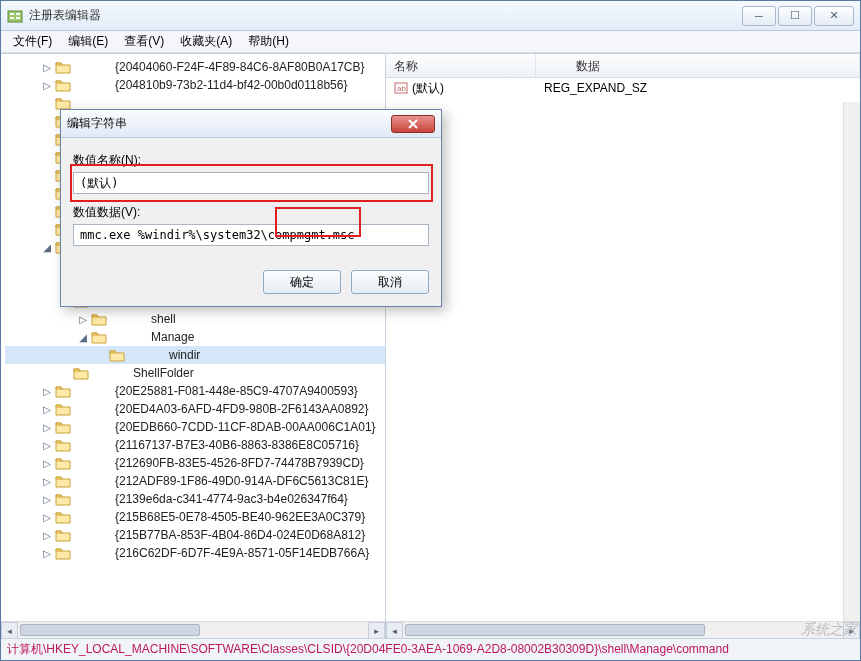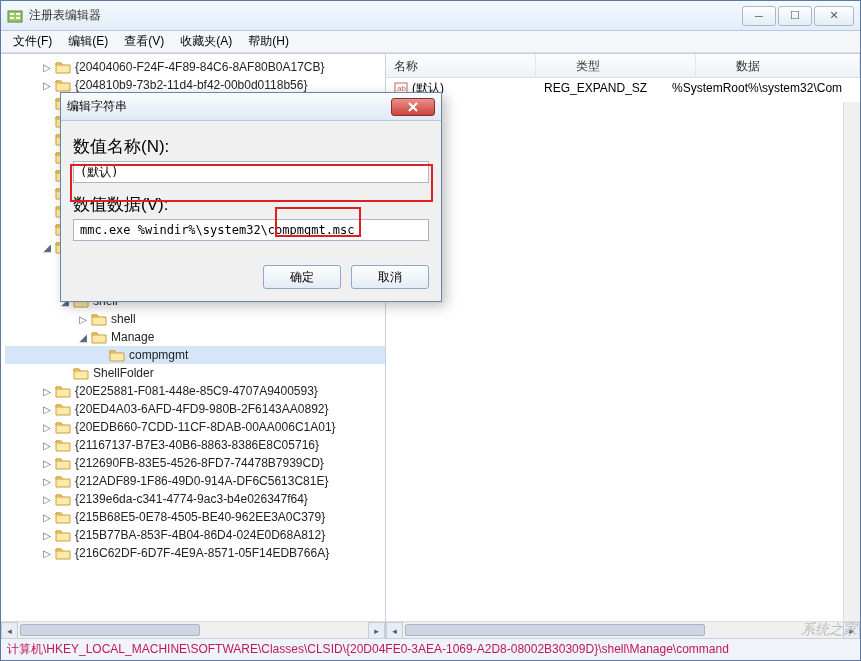--- a/index.html
+++ b/index.html
@@ -31,32 +31,32 @@
 .row .cell { padding: 0 8px; white-space: nowrap; overflow: hidden; }
 .row .cell.name { width: 150px; display:flex; align-items:center; gap:4px; }
 .row .cell.type { width: 128px; }
 .row .cell.data { flex: 1; }
 .val-icon { width:14px; height:14px; }
 
 .tree { padding: 4px 0 4px 4px; white-space: nowrap; }
 .node { display: flex; align-items: center; height: 18px; padding-right: 8px; }
 .expander { width: 12px; height: 12px; display: inline-flex; align-items: center; justify-content: center; margin-right: 2px; font-size: 10px; color: #5a6a80; cursor: default; }
 .folder-icon { width: 16px; height: 14px; margin-right: 4px; }
-.node-label { color: #222; }
+.node-label { color: #222; margin-left: 40px; }
 .node.selected { background: #d4e6f7; }
 
 .statusbar { height: 22px; border-top: 1px solid #c7d2e0; background: #f0f3f8; display: flex; align-items: center; padding: 0 6px; font-size: 12px; color: #be185d; overflow: hidden; white-space: nowrap; }
 
 
-.dialog { position: absolute; left: 60px; top: 92px; width: 382px; background: #f0f0f0; border: 1px solid #6b86a8; box-shadow: 4px 4px 12px rgba(0,0,0,0.25); z-index: 100; }
+.dialog { position: absolute; left: 60px; top: 109px; width: 382px; background: #f0f0f0; border: 1px solid #6b86a8; box-shadow: 4px 4px 12px rgba(0,0,0,0.25); z-index: 100; }
 .dialog .dlg-titlebar { height: 28px; background: linear-gradient(#fbfcfe,#dfe9f5); display: flex; align-items: center; padding: 0 6px; border-bottom: 1px solid #b8c9de; }
 .dlg-titlebar .title { flex: 1; font-size: 12px; }
 .dlg-close { width: 44px; height: 18px; border-radius: 3px; background: linear-gradient(#e9928d,#c9433a); border: 1px solid #8a2e27; display:flex; align-items:center; justify-content:center; }
 .dlg-body { padding: 10px 12px 12px; background: #f0f0f0; }
-.field-label { margin: 4px 0 3px; font-size: 17px; }
+.field-label { margin: 4px 0 3px; font-size: 12px; }
 .field-input { width: 100%; height: 22px; border: 1px solid #abb6c4; background: #fff; padding: 2px 6px; font-family: Tahoma, monospace; font-size: 12px; }
 .dlg-buttons { display: flex; justify-content: flex-end; gap: 10px; margin-top: 24px; }
 .dlg-btn { width: 78px; height: 24px; border: 1px solid #8ea8c6; border-radius: 3px; background: linear-gradient(#fdfefe,#e4ecf5); font-size: 12px; display:flex; align-items:center; justify-content:center; }
 
 
 .hl-red { position: absolute; border: 2px solid #e02020; pointer-events: none; z-index: 200; }
 
 .scrollbar-v { position:absolute; right:0; top:24px; bottom:0; width:17px; background:#f0f0f0; border-left:1px solid #ddd; }
 .scrollbar-h { height:17px; background:#f0f0f0; border-top:1px solid #ddd; display:flex; }
 .sb-track { flex:1; position:relative; }
@@ -225,21 +225,21 @@
               <path d="M1 3 h5 l1.5 2 H1 z" fill="#ffd977" stroke="#caa23a"></path>
             </svg>
             <span class="node-label">Manage</span>
           </div>
           <div class="node selected" style="padding-left: 90px;">
             <span class="expander"></span>
             <svg class="folder-icon" viewBox="0 0 16 14">
               <path d="M1 3 h5 l1.5 2 H15 v8 H1 z" fill="#ffe9a8" stroke="#caa23a"></path>
               <path d="M1 3 h5 l1.5 2 H1 z" fill="#ffd977" stroke="#caa23a"></path>
             </svg>
-            <span class="node-label">compmgmt</span>
+            <span class="node-label">windir</span>
           </div>
           <div class="node" style="padding-left: 54px;">
             <span class="expander"></span>
             <svg class="folder-icon" viewBox="0 0 16 14">
               <path d="M1 3 h5 l1.5 2 H15 v8 H1 z" fill="#ffe9a8" stroke="#caa23a"></path>
               <path d="M1 3 h5 l1.5 2 H1 z" fill="#ffd977" stroke="#caa23a"></path>
             </svg>
             <span class="node-label">ShellFolder</span>
           </div>
           <div class="node" style="padding-left: 36px;">
@@ -328,34 +328,32 @@
         <div class="sb-track">
             <div class="sb-thumb" style="left:2px;top:2px;width:180px;height:12px"></div>
           </div>
         <div class="sb-btn">▸</div>
       </div>
     </div>
 
     <div class="list-pane">
       <div class="list-header">
         <div class="col name">名称</div>
-        <div class="col type">类型</div>
         <div class="col data">数据</div>
       </div>
       <div class="list-body">
         <div class="row">
           <div class="cell name">
             <svg class="val-icon" viewBox="0 0 14 14">
                 <rect x="1" y="2" width="12" height="10" fill="#fff" stroke="#c46a6a"></rect>
                 <text x="3" y="10" font-size="8" fill="#c46a6a">ab</text>
               </svg>
             <span>(默认)</span>
           </div>
           <div class="cell type">REG_EXPAND_SZ</div>
-          <div class="cell data">%SystemRoot%\system32\Com</div>
         </div>
         <div class="scrollbar-v"></div>
       </div>
       <div class="scrollbar-h">
         <div class="sb-btn">◂</div>
         <div class="sb-track">
             <div class="sb-thumb" style="left:2px;top:2px;width:300px;height:12px"></div>
           </div>
         <div class="sb-btn">▸</div>
       </div>

